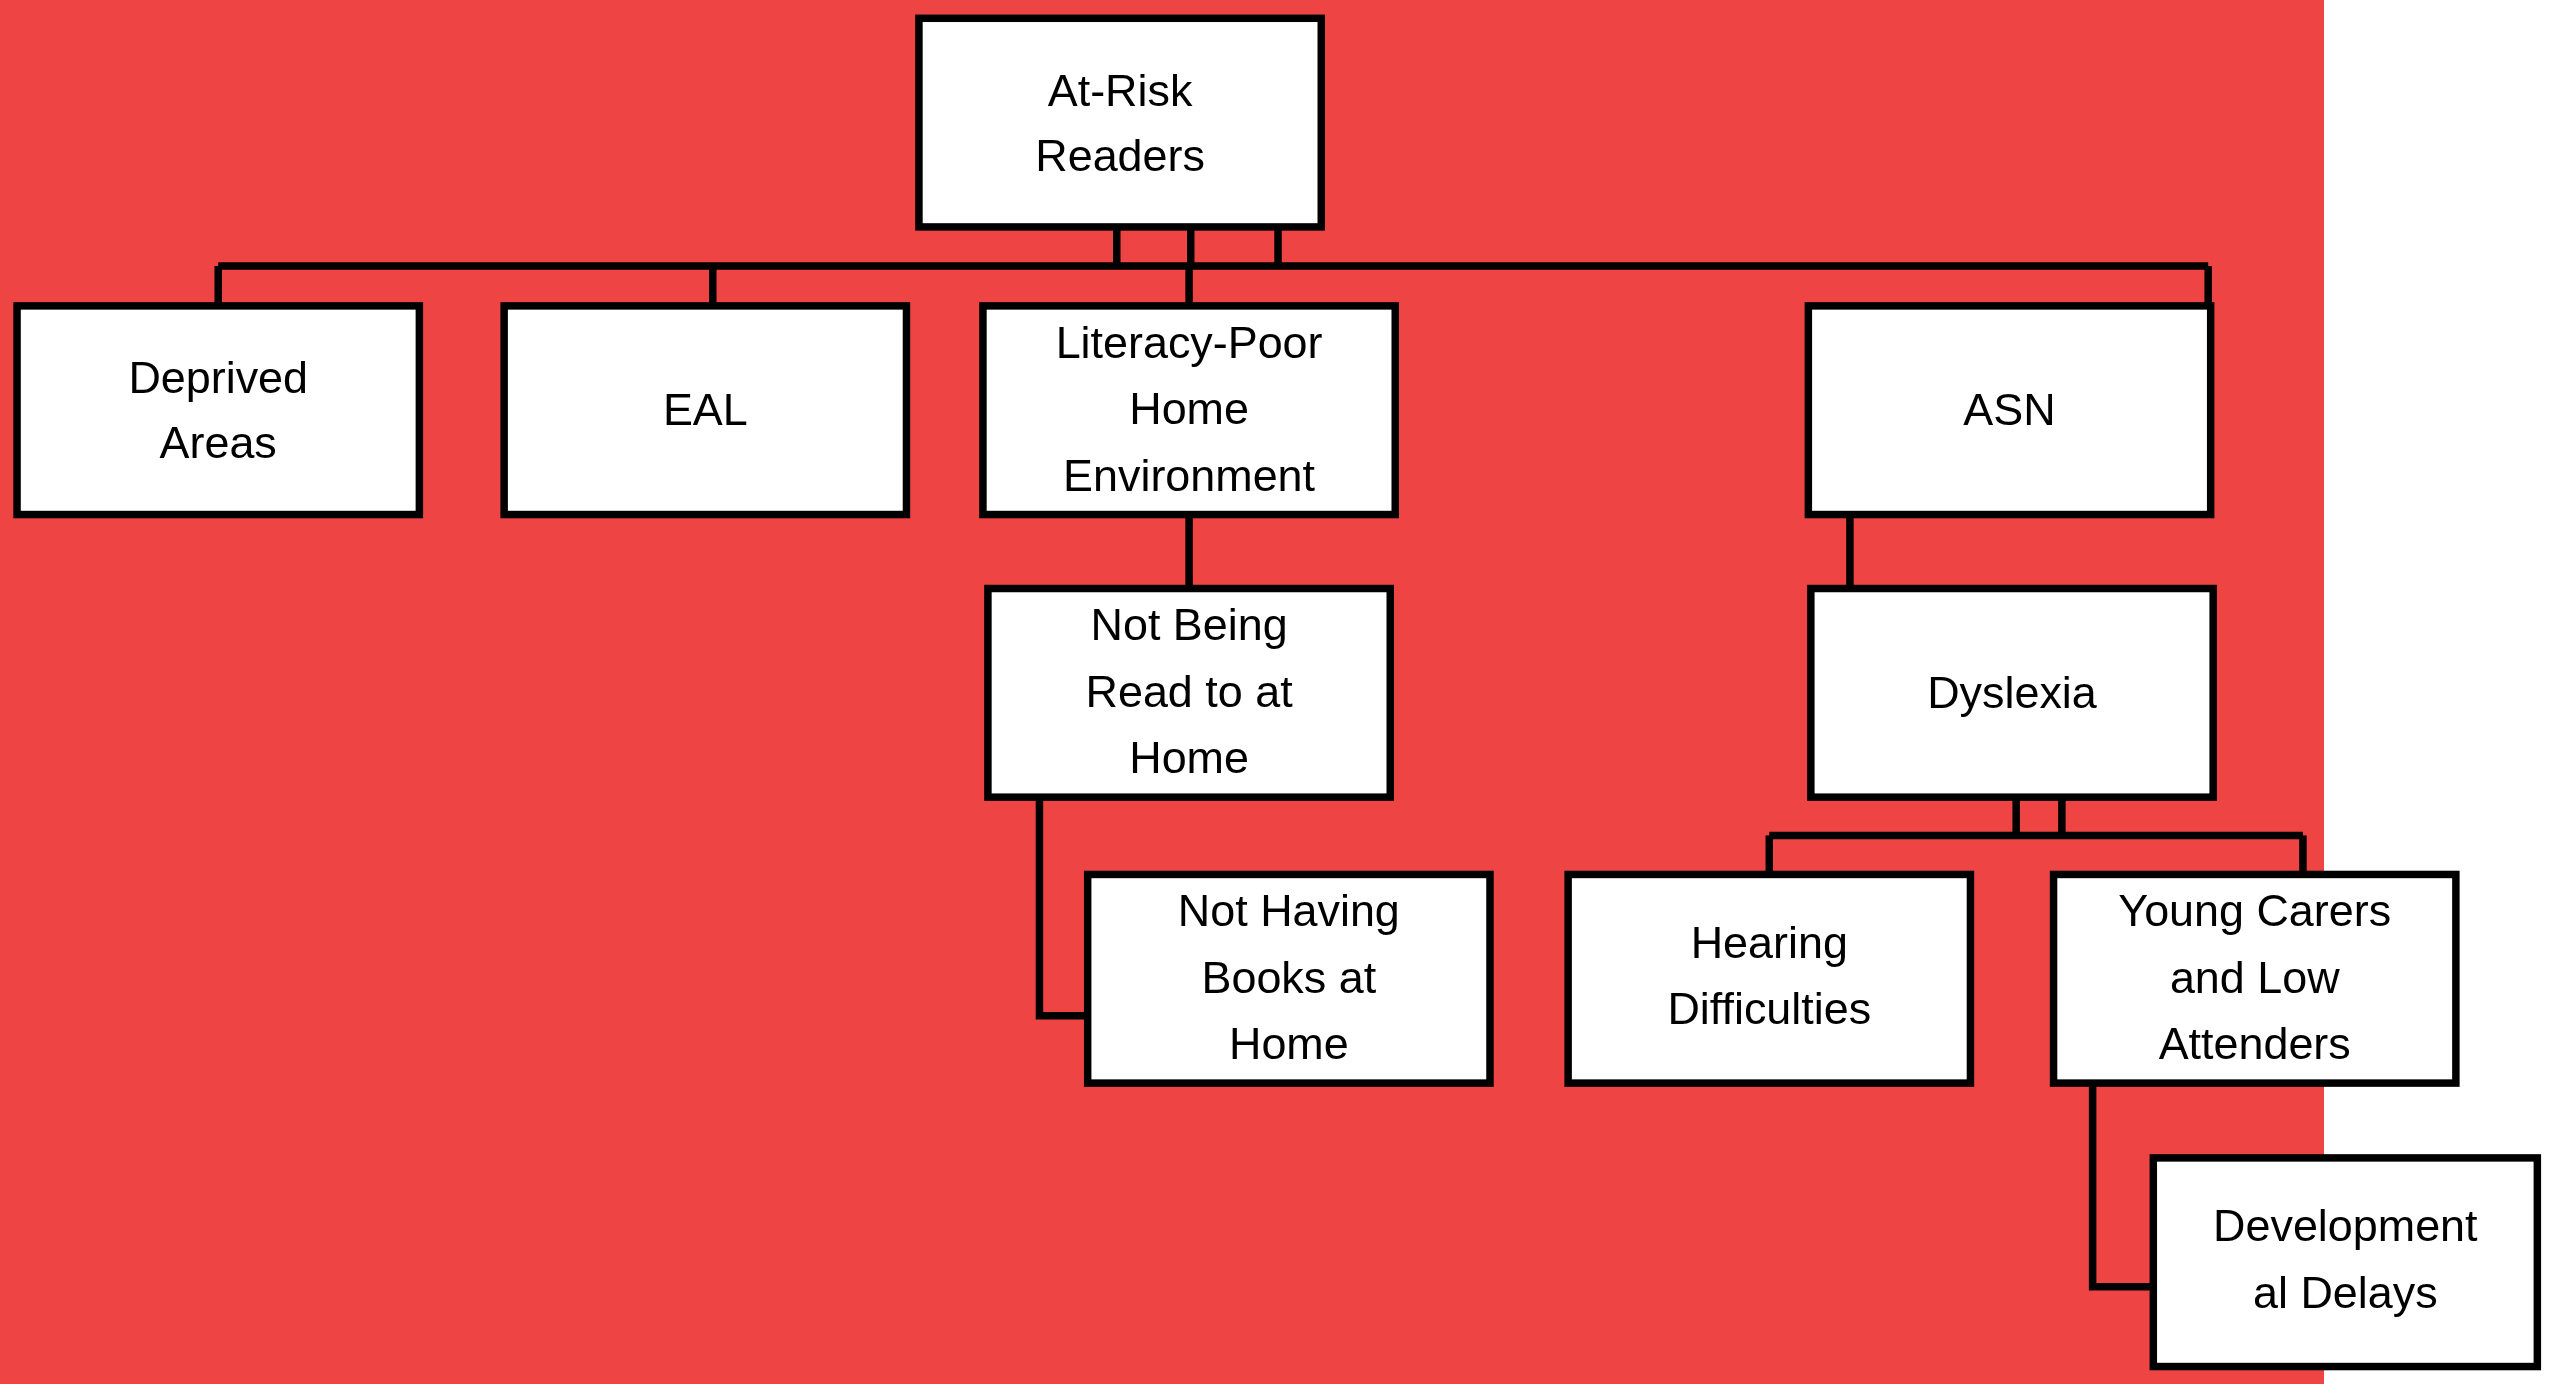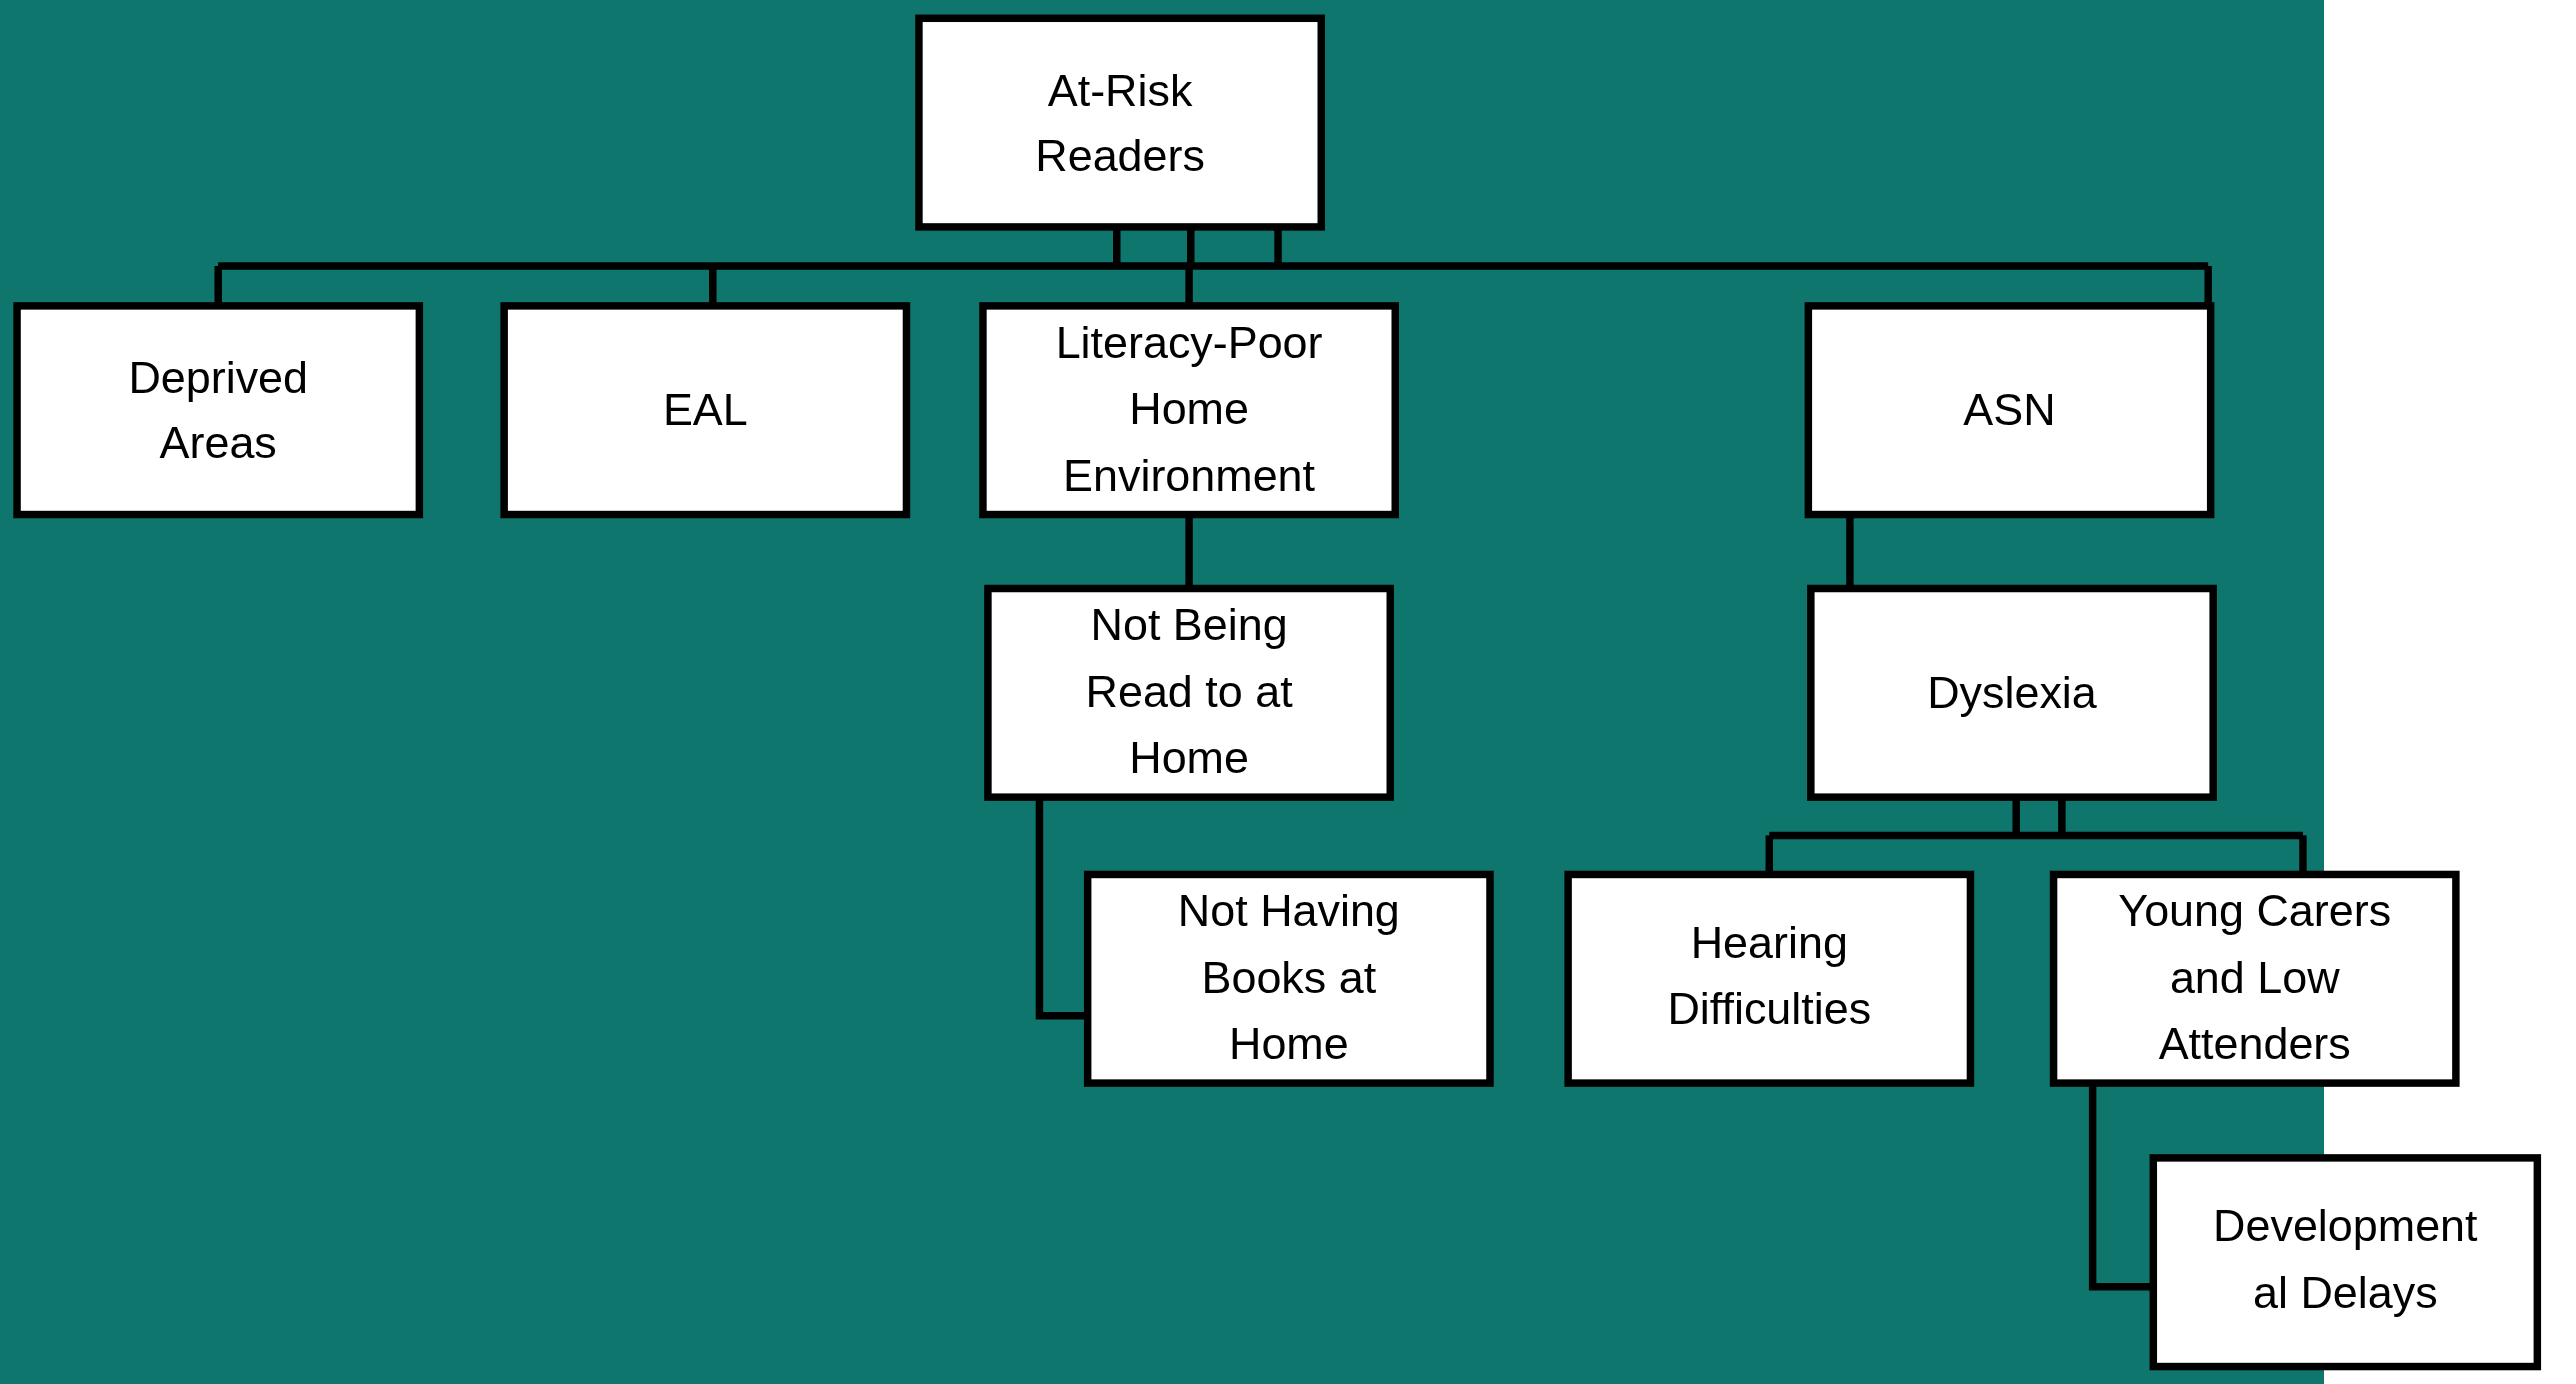--- a/index.html
+++ b/index.html
@@ -10,21 +10,21 @@
   body {
     width: 2576px;
     height: 1384px;
     font-family: "Liberation Sans", sans-serif;
     overflow: hidden;
   }
   #diagram-root {
     position: relative;
     width: 2324px;
     height: 1384px;
-    background: #0f766e;
+    background: #ef4444;
   }
   svg#hierarchy-svg {
     display: block;
     width: 2576px;
     height: 1384px;
   }
   .node-box {
     fill: #ffffff;
     stroke: #000000;
     stroke-width: 9;

